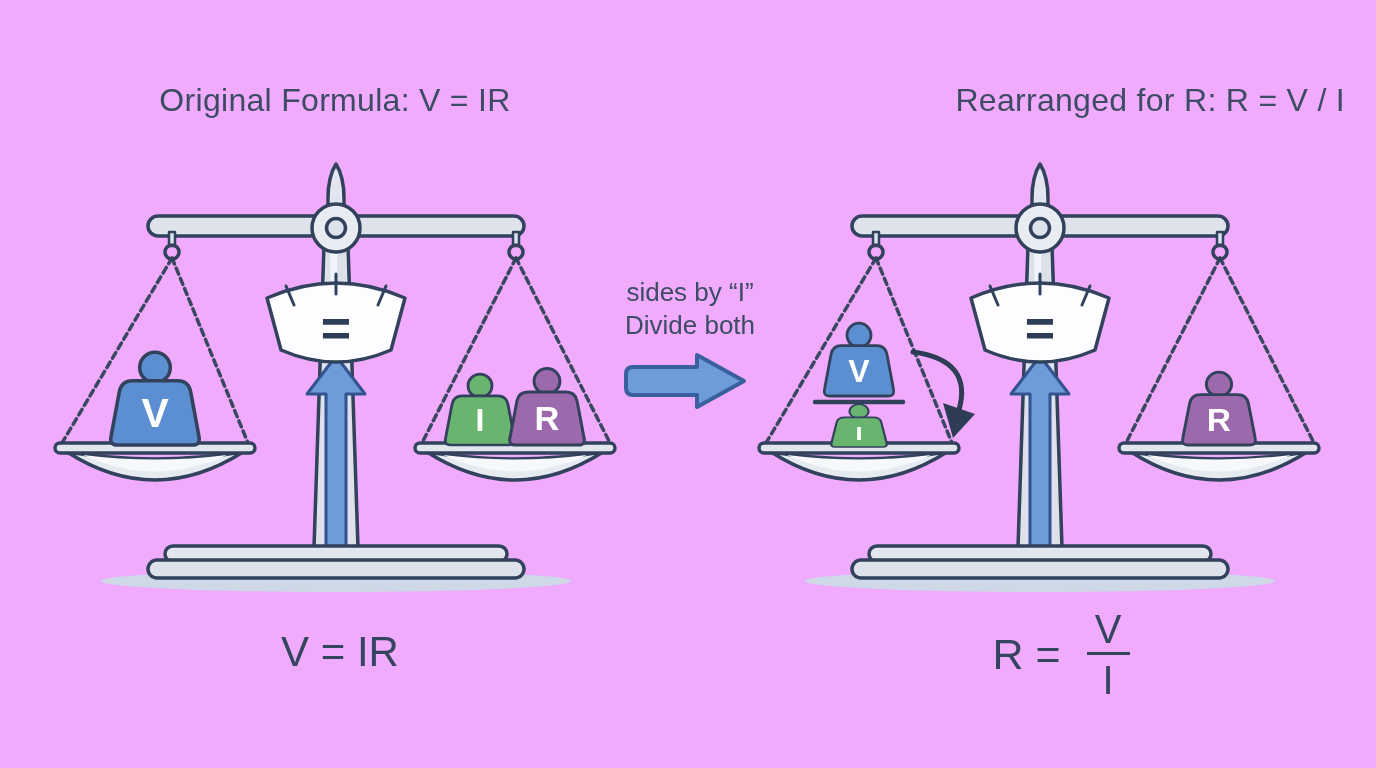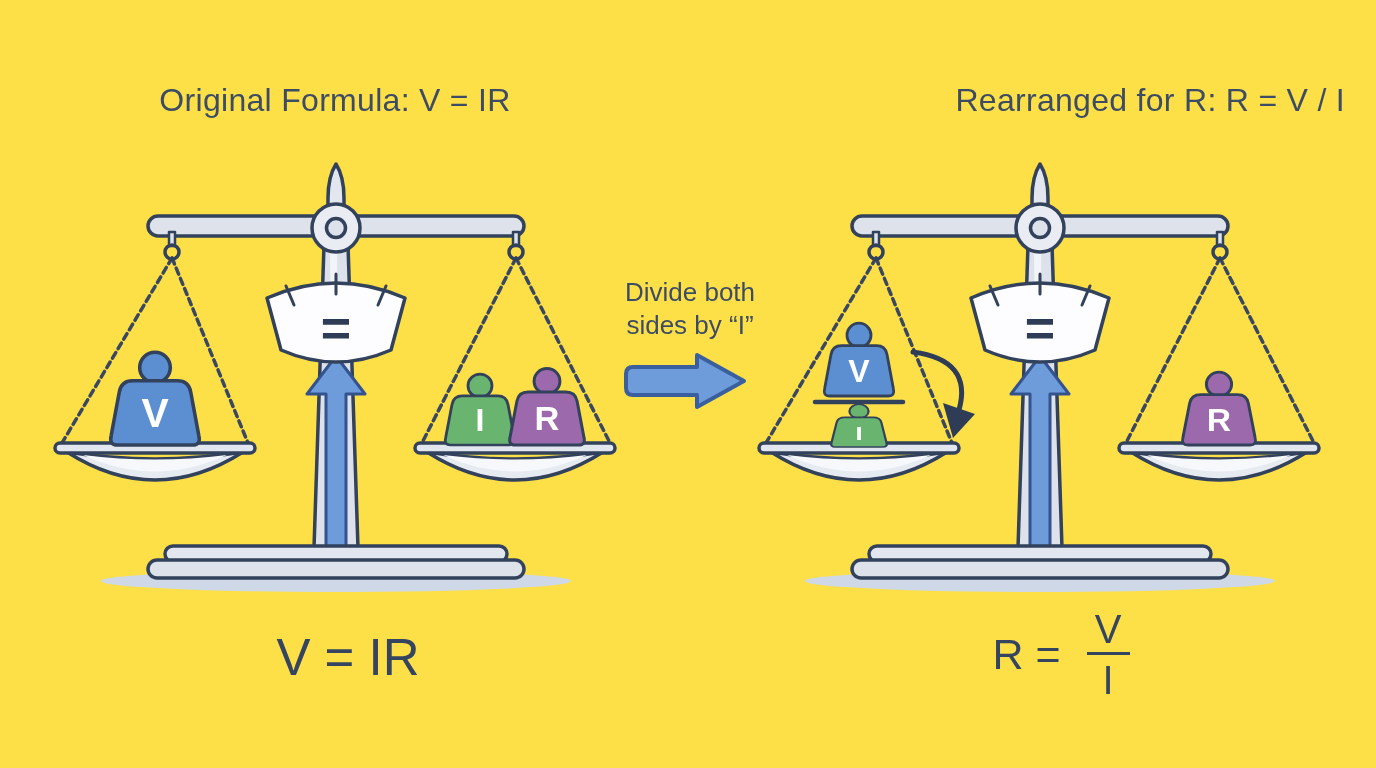--- a/index.html
+++ b/index.html
@@ -2,39 +2,39 @@
 <html><head>
 <meta charset="utf-8">
 <style>
   html,body{margin:0;padding:0;}
   body{
     width:1376px;height:768px;
     background:#dee5f0;
     font-family:"Liberation Sans", sans-serif;
     overflow:hidden;
   }
-  .stage{position:relative;width:1376px;height:768px;background:#fde047;}
+  .stage{position:relative;width:1376px;height:768px;background:#f0abfc;}
   .title{
     position:absolute;top:82px;
     font-size:32px;font-weight:500;color:#3d4c64;
     text-align:center;letter-spacing:.3px;
   }
   .title.left{left:30px;width:610px;}
   .title.right{left:735px;width:610px;text-align:right;}
   .mid-note{
     position:absolute;left:585px;top:276px;width:210px;
     text-align:center;font-size:26px;line-height:33px;
     color:#3d4c64;font-weight:500;
   }
   svg.fig{position:absolute;}
   svg text{font-family:"Liberation Sans", sans-serif;}
   .wletter{font-weight:700;font-size:40px;fill:#ffffff;stroke:none;text-anchor:middle;}
   .eq{font-weight:700;font-size:52px;fill:#2e3d55;stroke:none;text-anchor:middle;}
   .formula{position:absolute;color:#35455f;font-weight:500;}
-  .f-left{left:152px;top:628px;width:392px;text-align:center;font-size:51px;}
+  .f-left{left:144px;top:628px;width:392px;text-align:center;font-size:42px;}
   .f-right{
     left:930px;top:606px;width:270px;
     display:flex;justify-content:center;align-items:center;gap:18px;
     font-size:43px;
   }
   .frac{display:flex;flex-direction:column;align-items:center;font-size:40px;line-height:1.15;}
   .frac .num{padding:0 16px;}
   .frac .den{border-top:3.5px solid #35455f;padding:2px 16px 0;}
 </style>
 </head>
@@ -107,22 +107,22 @@
       </g>
       <g transform="translate(494,295) scale(0.86,0.84)">
         <circle cx="0" cy="-76" r="15" fill="#9d69ad"></circle>
         <path d="M -37,0 Q -45,0 -43,-9 L -35,-52 Q -33,-63 -22,-63 L 22,-63 Q 33,-63 35,-52 L 43,-9 Q 45,0 37,0 Z" fill="#9d69ad"></path>
         <text class="wletter" y="-18">R</text>
       </g>
     </g>
   </svg>
 
   <div class="mid-note">
+    <div>sides by “I”</div>
     <div>Divide both</div>
-    <div>sides by “I”</div>
   </div>
   <svg class="fig" style="left:620px;top:350px;" width="132" height="66" viewBox="0 0 132 66">
     <path d="M13,17 L77,17 L77,5 L124,31 L77,57 L77,45 L13,45 Q6,45 6,38 L6,24 Q6,17 13,17 Z" fill="#6e9bda" stroke="#3a5f9e" stroke-width="4" stroke-linejoin="round"></path>
   </svg>
 
   <svg class="fig" style="left:757px;top:150px;" width="566" height="450" viewBox="0 0 566 450">
     <g stroke="#32415c" stroke-width="3.5" stroke-linejoin="round" stroke-linecap="round">
       <ellipse cx="283" cy="431" rx="235" ry="11" stroke="none" fill="#cfd8e7"></ellipse>
       <g stroke="#3a4760" stroke-dasharray="6.5 4.5" fill="none">
         <line x1="119" y1="108" x2="9" y2="293"></line>

